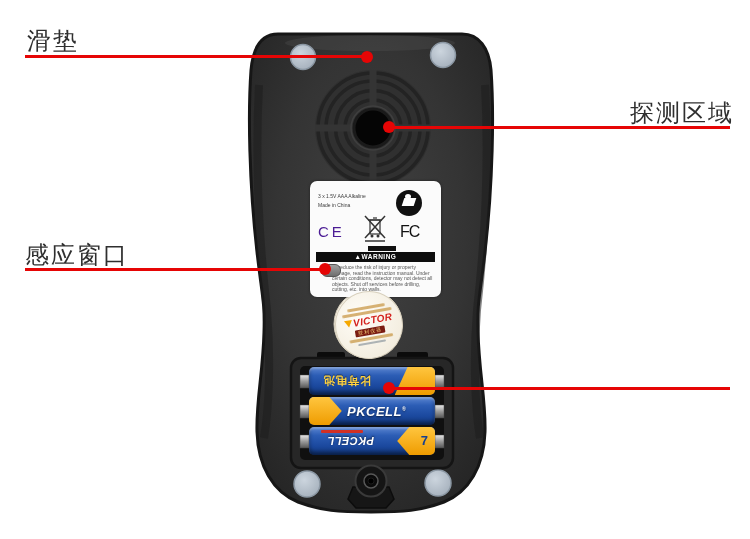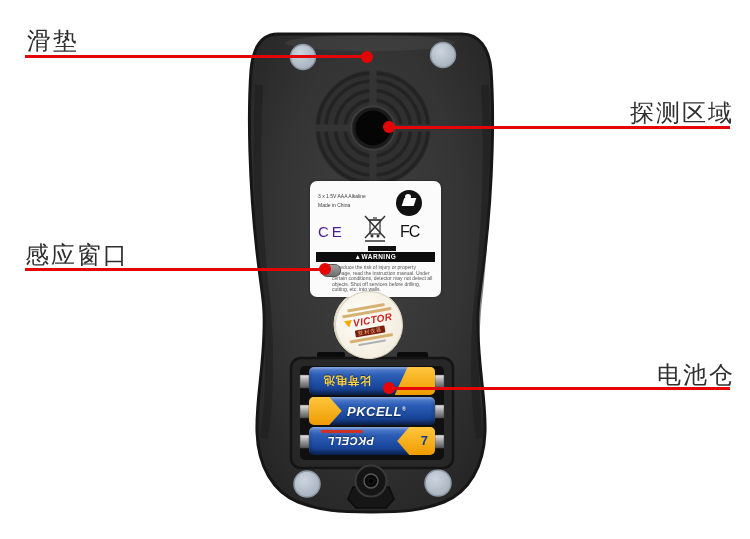--- a/index.html
+++ b/index.html
@@ -208,17 +208,16 @@
   <div class="reddot" style="left:361px;top:51px;"></div>
 
   <div class="callout" style="left:630px;top:97px;">探测区域</div>
   <div class="redline" style="left:388px;top:126px;width:342px;"></div>
   <div class="reddot" style="left:383px;top:121px;"></div>
 
   <div class="callout" style="left:25px;top:239px;">感应窗口</div>
   <div class="redline" style="left:25px;top:268px;width:300px;"></div>
   <div class="reddot" style="left:319px;top:263px;"></div>
 
-  <div class="callout" style="left:657px;top:359px;">电池仓</div>
   <div class="redline" style="left:388px;top:387px;width:342px;"></div>
   <div class="reddot" style="left:383px;top:382px;"></div>
 
 </div>
 
 </body></html>

